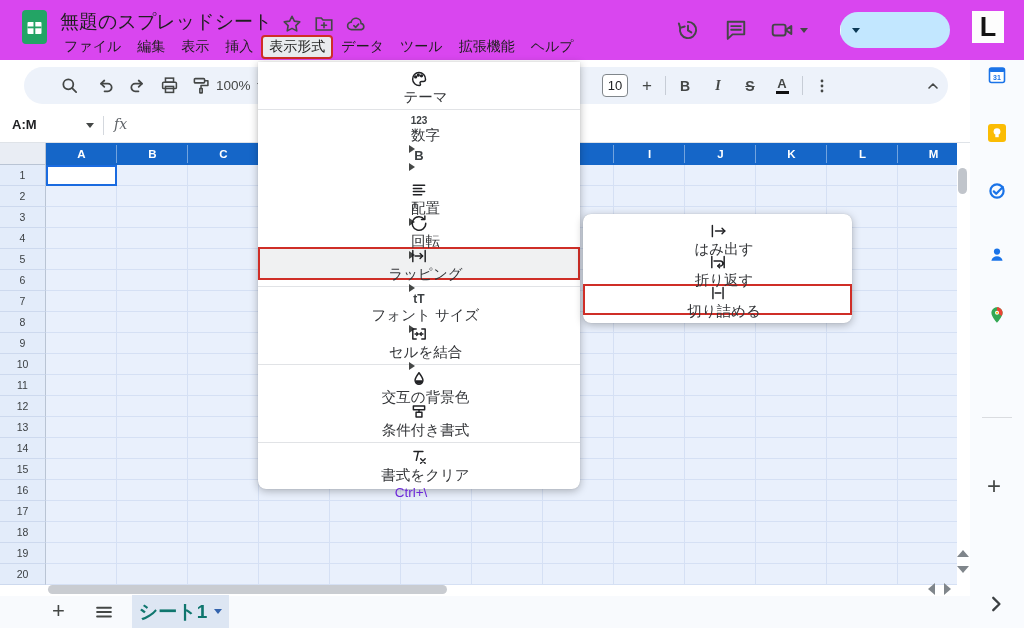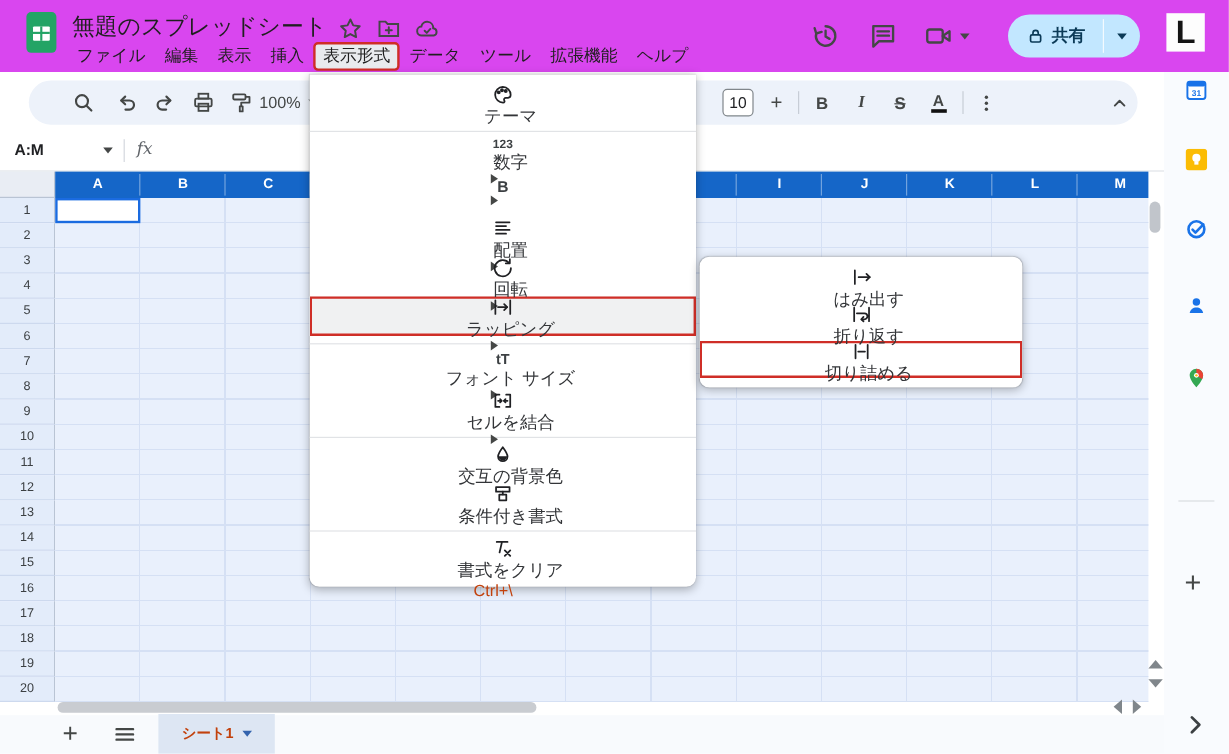--- a/index.html
+++ b/index.html
@@ -68,41 +68,41 @@
   #vscroll-thumb { position:absolute; left:958px; top:168px; width:9px; height:26px; background:#c1c5cb; border-radius:5px; }
   .stepper { position:absolute; width:0; height:0; }
   #hscroll-thumb { position:absolute; left:48px; top:585px; width:399px; height:9px; background:#c9ccd1; border-radius:5px; }
 
   
   #bottombar { position:absolute; left:0; top:596px; width:970px; height:32px; background:#f8fafd; }
   #add-sheet { position:absolute; left:52px; top:2px; font-size:22px; color:#444746; }
   #all-sheets { position:absolute; left:94px; top:6px; }
   #sheet-tab { position:absolute; left:132px; top:-1px; width:97px; height:33px; background:#dde6f3;
     display:flex; align-items:center; justify-content:center; gap:7px; }
-  #sheet-tab-label { color:#c2410c; font-weight:bold; font-size:12px; }
+  #sheet-tab-label { color:#0f766e; font-weight:bold; font-size:19px; }
   #sheet-tab .caret { border-top-color:#3363ad; }
 
   
   #sidepanel { position:absolute; left:970px; top:60px; width:54px; height:568px; background:#f9fbfe; }
   .sp-app { position:absolute; left:18px; width:18px; height:18px; }
   #sp-divider { position:absolute; left:12px; top:357px; width:30px; height:1px; background:#dadce0; }
   #sp-plus { position:absolute; left:17px; top:412px; font-size:24px; color:#444746; }
   #sp-chevron { position:absolute; left:15px; top:533px; }
 
   
   .menu-panel { position:absolute; background:#fff; border-radius:0 0 8px 8px;
     box-shadow:0 2px 8px rgba(0,0,0,.28), 0 0 1px rgba(0,0,0,.2); padding:8px 0; z-index:40; }
   #format-menu { left:258px; top:62px; width:322px; }
   #wrap-submenu { left:583px; top:214px; width:269px; border-radius:8px; }
   .mrow { height:33px; display:flex; align-items:center;flex-direction:column; }
   #wrap-submenu .mrow { height:31px; }
   .mrow.hl { background:#f0f1f2; }
   .mrow.annotated { box-shadow:inset 0 0 0 2px #cf2e27; }
   .mlabel { margin-left:13px; font-size:14.5px; color:#333538; flex:1; }
-  .mshortcut { font-size:13.5px; color:#c2410c; margin-right:16px; }
+  .mshortcut { font-size:13.5px; color:#6d28d9; margin-right:16px; }
   .subarrow { width:0; height:0; border-top:4.5px solid transparent; border-bottom:4.5px solid transparent;
     border-left:6px solid #454746; margin-right:14px; }
   .mdivider { height:1px; background:#e1e3e6; margin:5.5px 0; }
   .ticon { font-weight:bold; color:#3c4043; }
 </style>
 </head>
 <body>
 
 <div id="topbar">
   <div id="logo">
@@ -158,29 +158,20 @@
   </span>
   <span class="tb-ic icon" style="left:770px">
     <svg width="24" height="24" viewBox="0 0 16 16" fill="none" stroke="currentColor" stroke-width="1.3" stroke-linejoin="round">
         <rect x="1.8" y="4.4" width="8.6" height="7.2" rx="1.4"></rect>
         <path d="M10.4 8l3.8-2.6v5.2z"></path>
       </svg>
   </span>
   <span class="tb-ic caret" style="left:800px; top:28px"></span>
 
   <div id="share-pill">
-    <div id="share-main">
-      <span>
-        <svg width="16" height="16" viewBox="0 0 16 16" fill="none" stroke="#0b3a57" stroke-width="1.4">
-            <rect x="3.8" y="7" width="8.4" height="6" rx="1.2"></rect>
-            <path d="M5.8 7V5.5a2.2 2.2 0 0 1 4.4 0V7"></path>
-          </svg>
-      </span>
-      <span>共有</span>
-    </div>
     <div id="share-sep"></div>
     <div id="share-caret">
         <span class="caret" style="border-top-color:#0b3a57"></span>
       </div>
   </div>
   <div id="avatar">
       <span>L</span>
     </div>
 </div>
 

